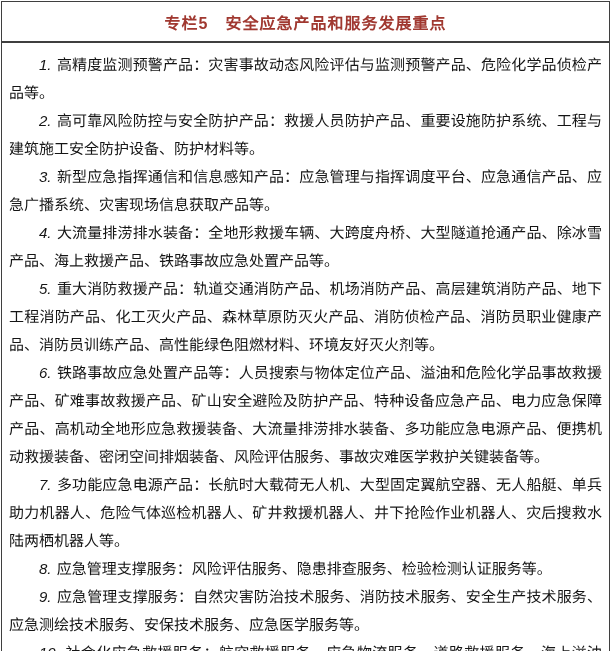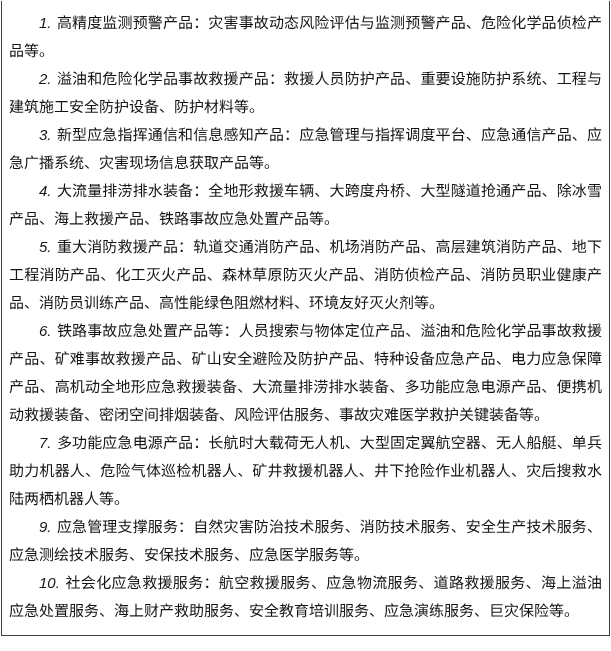--- a/index.html
+++ b/index.html
@@ -46,24 +46,28 @@
     font-style: italic;
     margin-right: 0.35em;
   }
   .label {
   }
 </style>
 </head>
 <body>
 
 <div class="wrap">
+  <div class="title-row">
+    <span>专栏5　安全应急产品和服务发展重点</span>
+  </div>
   <div class="body-row">
     <p><span class="num">1.</span><span class="label">高精度监测预警产品：</span><span>灾害事故动态风险评估与监测预警产品、危险化学品侦检产品等。</span></p>
-    <p><span class="num">2.</span><span class="label">溢油和危险化学品事故救援产品：</span><span>救援人员防护产品、重要设施防护系统、工程与建筑施工安全防护设备、防护材料等。</span></p>
+    <p><span class="num">2.</span><span class="label">高可靠风险防控与安全防护产品：</span><span>救援人员防护产品、重要设施防护系统、工程与建筑施工安全防护设备、防护材料等。</span></p>
     <p><span class="num">3.</span><span class="label">新型应急指挥通信和信息感知产品：</span><span>应急管理与指挥调度平台、应急通信产品、应急广播系统、灾害现场信息获取产品等。</span></p>
     <p><span class="num">4.</span><span class="label">大流量排涝排水装备：</span><span>全地形救援车辆、大跨度舟桥、大型隧道抢通产品、除冰雪产品、海上救援产品、铁路事故应急处置产品等。</span></p>
     <p><span class="num">5.</span><span class="label">重大消防救援产品：</span><span>轨道交通消防产品、机场消防产品、高层建筑消防产品、地下工程消防产品、化工灭火产品、森林草原防灭火产品、消防侦检产品、消防员职业健康产品、消防员训练产品、高性能绿色阻燃材料、环境友好灭火剂等。</span></p>
     <p><span class="num">6.</span><span class="label">铁路事故应急处置产品等：</span><span>人员搜索与物体定位产品、溢油和危险化学品事故救援产品、矿难事故救援产品、矿山安全避险及防护产品、特种设备应急产品、电力应急保障产品、高机动全地形应急救援装备、大流量排涝排水装备、多功能应急电源产品、便携机动救援装备、密闭空间排烟装备、风险评估服务、事故灾难医学救护关键装备等。</span></p>
     <p><span class="num">7.</span><span class="label">多功能应急电源产品：</span><span>长航时大载荷无人机、大型固定翼航空器、无人船艇、单兵助力机器人、危险气体巡检机器人、矿井救援机器人、井下抢险作业机器人、灾后搜救水陆两栖机器人等。</span></p>
+    <p><span class="num">8.</span><span class="label">应急管理支撑服务：</span><span>风险评估服务、隐患排查服务、检验检测认证服务等。</span></p>
     <p><span class="num">9.</span><span class="label">应急管理支撑服务：</span><span>自然灾害防治技术服务、消防技术服务、安全生产技术服务、应急测绘技术服务、安保技术服务、应急医学服务等。</span></p>
     <p><span class="num">10.</span><span class="label">社会化应急救援服务：</span><span>航空救援服务、应急物流服务、道路救援服务、海上溢油应急处置服务、海上财产救助服务、安全教育培训服务、应急演练服务、巨灾保险等。</span></p>
   </div>
 </div>
 
 </body></html>

